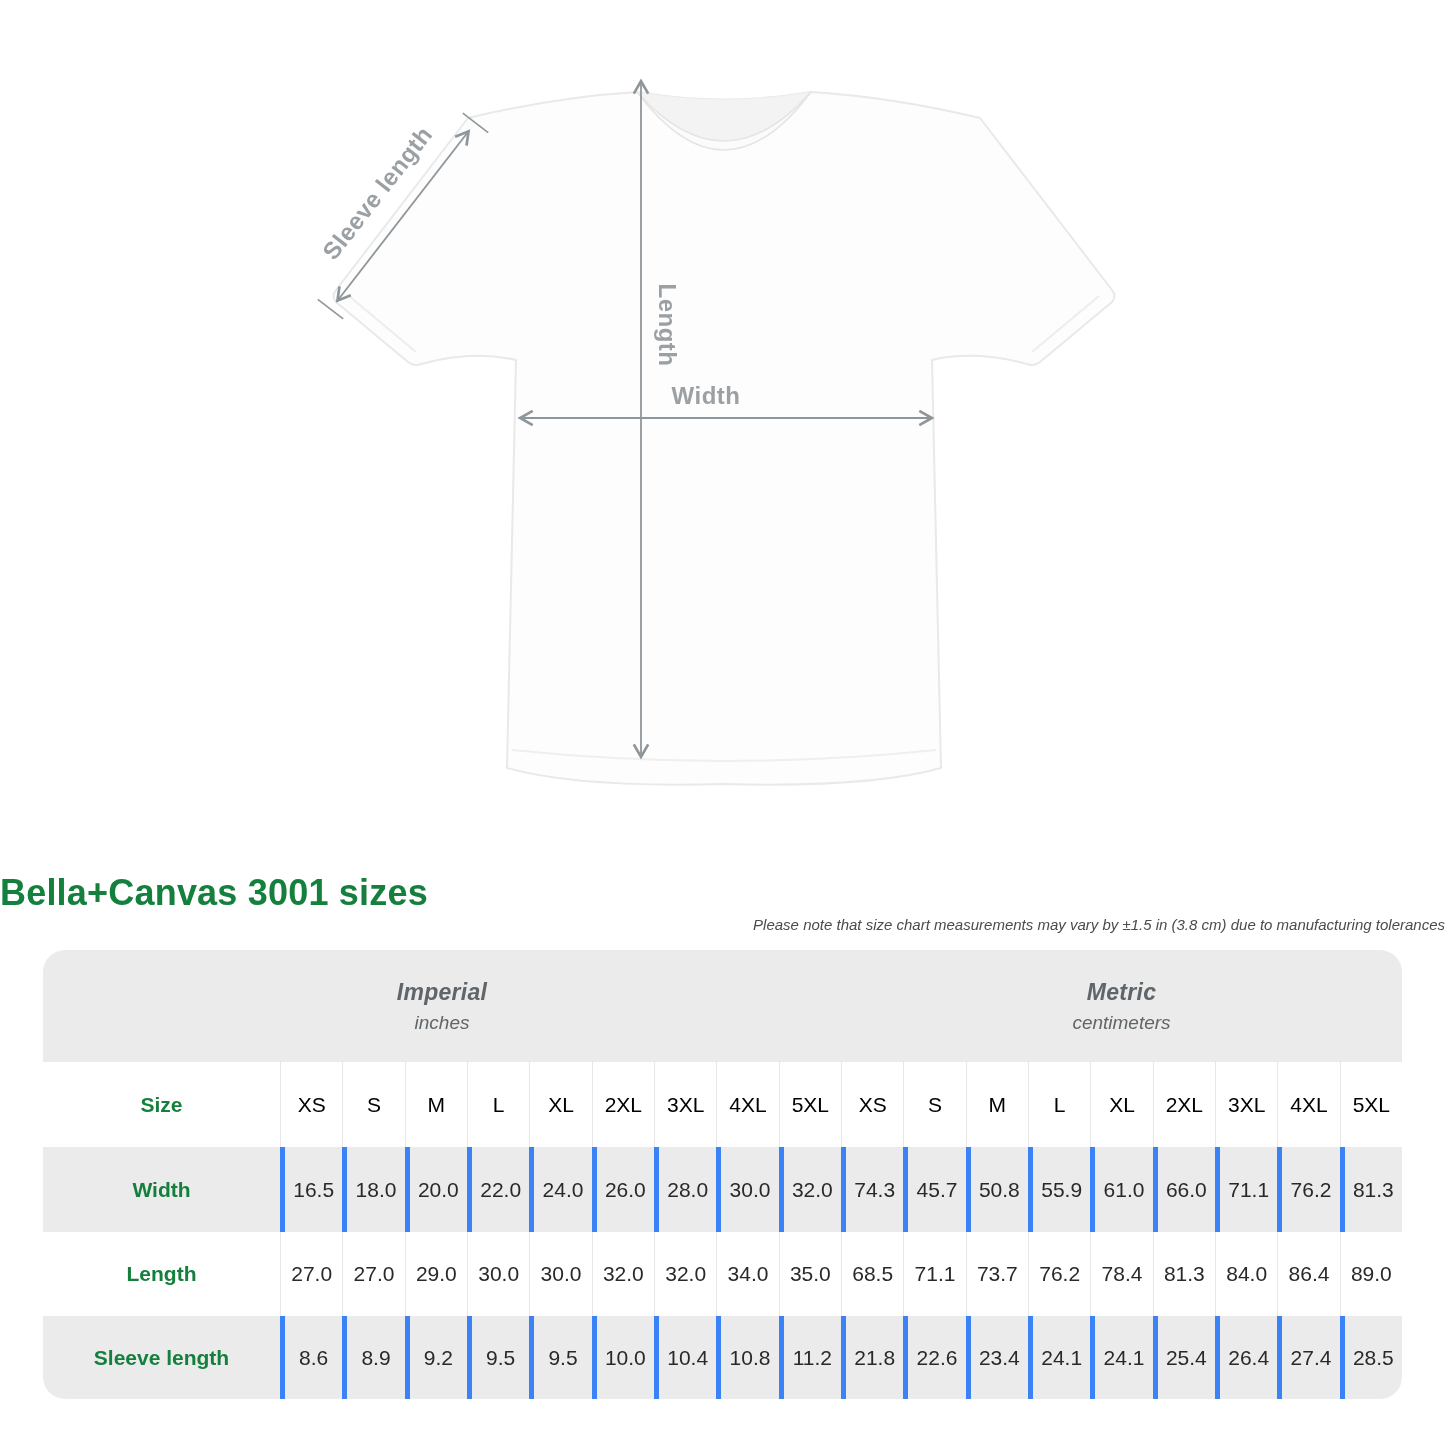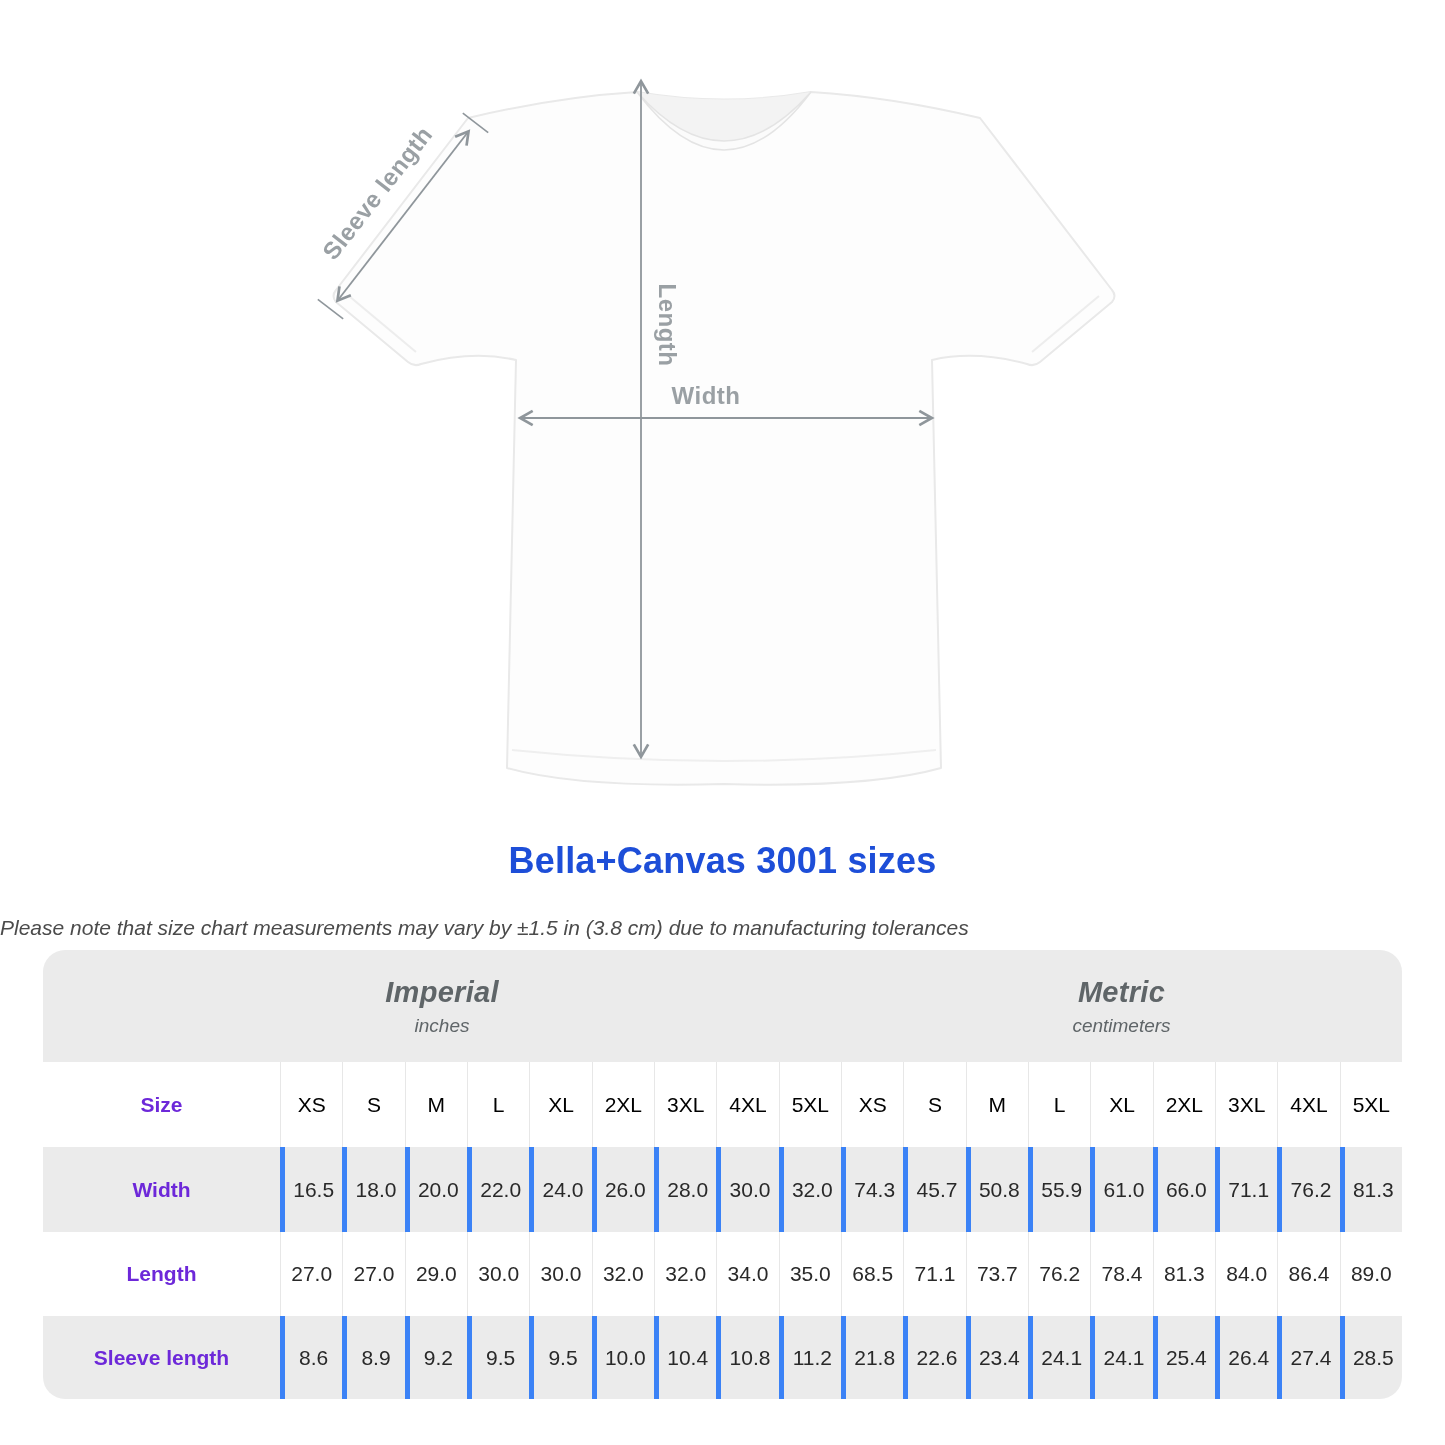--- a/index.html
+++ b/index.html
@@ -5,39 +5,39 @@
   html,body{margin:0;padding:0;background:#fff;}
   #canvas{
     position:relative;width:1445px;height:1445px;background:#ffffff;overflow:hidden;
     font-family:"Liberation Sans","DejaVu Sans",sans-serif;
   }
   
   #shirt-svg{position:absolute;left:0;top:0;}
   .dim-label{font-weight:bold;font-size:24px;fill:#9aa0a4;letter-spacing:.5px;}
   
   .page-title{
-    position:absolute;left:0;top:840px;width:100%;text-align:center;
-    font-size:36px;font-weight:bold;color:#1d4ed8;letter-spacing:.2px;
+    position:absolute;left:0;top:872px;width:100%;
+    font-size:36px;font-weight:bold;color:#15803d;letter-spacing:.2px;
   }
   .page-subtitle{
-    position:absolute;left:0;top:916px;width:100%;text-align:left;
-    font-size:21px;font-style:italic;color:#4b4b4b;
+    position:absolute;left:0;top:916px;width:100%;text-align:right;
+    font-size:15px;font-style:italic;color:#4b4b4b;
   }
   
   .size-table{
     position:absolute;left:43px;top:950px;width:1359px;height:449px;
     border-radius:22px;overflow:hidden;background:#fff;
   }
   .row-header{display:grid;grid-template-columns:798px 1fr;height:112px;background:#ebebeb;}
   .uhead{display:flex;flex-direction:column;align-items:center;justify-content:center;gap:6px;}
-  .uhead .uname{font-size:29px;font-weight:bold;font-style:italic;color:#5f6568;letter-spacing:.3px;}
+  .uhead .uname{font-size:23px;font-weight:bold;font-style:italic;color:#5f6568;letter-spacing:.3px;}
   .uhead .uunit{font-size:19px;font-style:italic;color:#5f6568;text-align:right;}
   .trow{display:grid;grid-template-columns:237px repeat(18,1fr);}
   .trow > div{display:flex;align-items:center;justify-content:center;font-size:21px;color:#292929;}
-  .trow .rlabel{font-weight:bold;color:#6d28d9;}
+  .trow .rlabel{font-weight:bold;color:#15803d;}
   .row-size{height:85px;background:#ffffff;}
   .row-size > div{font-weight:normal;color:#000000;}
   .row-w{height:85px;background:#ebebeb;}
   .row-l{height:84px;background:#ffffff;}
   .row-s{height:83px;background:#ebebeb;}
   .row-size > div + div, .row-l > div + div{border-left:1px solid #e7e7e7;}
   .row-w > div + div, .row-s > div + div{border-left:5px solid #3b82f6;}
 </style>
 </head>
 <body>

